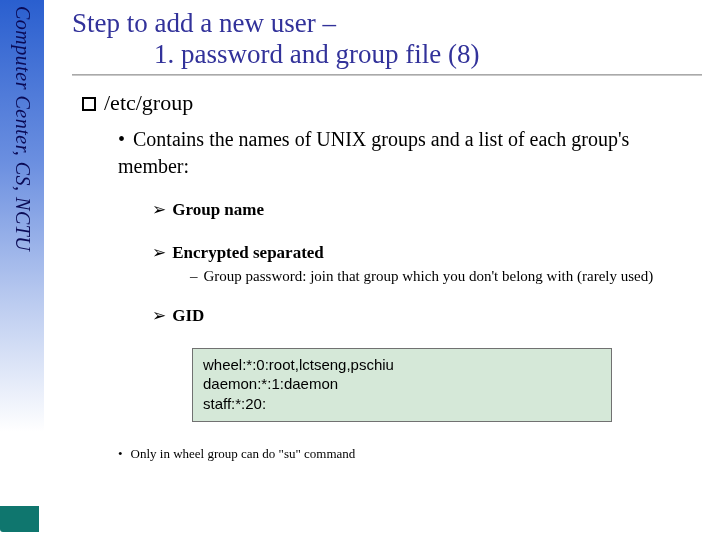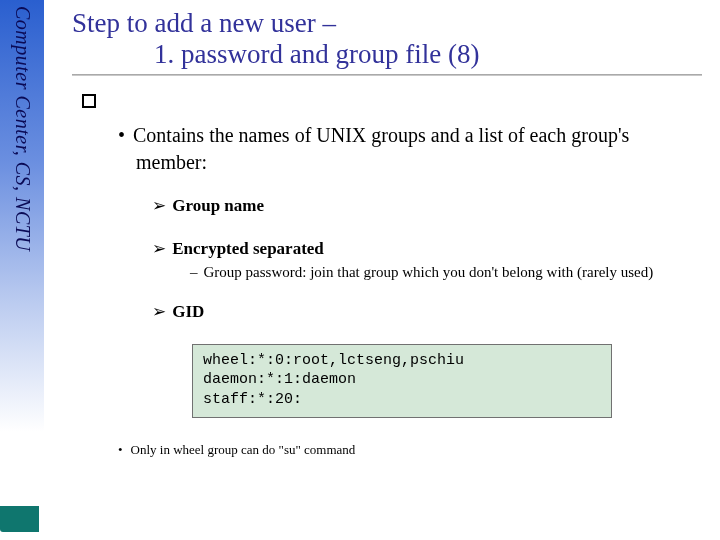--- a/index.html
+++ b/index.html
@@ -83,21 +83,21 @@
   .lvl4 .dash { margin-right: 6px; }
 
   .comma-quote { font-family: "Times New Roman", serif; }
 
   .code-block {
     margin: 18px 0 0 110px;
     width: 420px;
     background: #d5e8d8;
     border: 1px solid #717171;
     padding: 6px 10px 8px 10px;
-    font-family: Liberation Mono, monospace;
+    font-family: Liberation Sans, sans-serif;
     font-size: 15px;
     line-height: 1.3;
     color: #000;
     word-spacing: -2px;
     white-space: pre;
   }
 
   .lvl2b { margin: 24px 0 0 36px; font-size: 13px; }
   .lvl2b .bullet { margin-right: 8px; }
 </style>
@@ -114,26 +114,26 @@
   <div class="content">
     <div class="title">
       <span>Step to add a new user –</span>
       <span class="line2">1. password and group file (8)</span>
     </div>
     <div class="title-rule"></div>
 
     <div class="body">
 
       <div class="lvl1">
-        <span class="lvl1-mark"></span>
+        <span class="lvl1-mark"></span><span class="lvl1-text">/etc/group</span>
       </div>
 
       <div class="lvl2">
         <span class="bullet">•</span><span>Contains the names of UNIX groups and a list of each group's</span><br>
-        <span style="margin-left:18px;">member:</span>
+        <span style="">member:</span>
       </div>
 
       <div class="lvl3">
         <span class="arrow">➢</span><span>Group name</span>
       </div>
       <div class="lvl3">
         <span class="arrow">➢</span><span>Encrypted separated</span>
       </div>
       <div class="lvl4">
         <span class="dash">–</span><span>Group password: join that group which you don't belong with (rarely used)</span>

